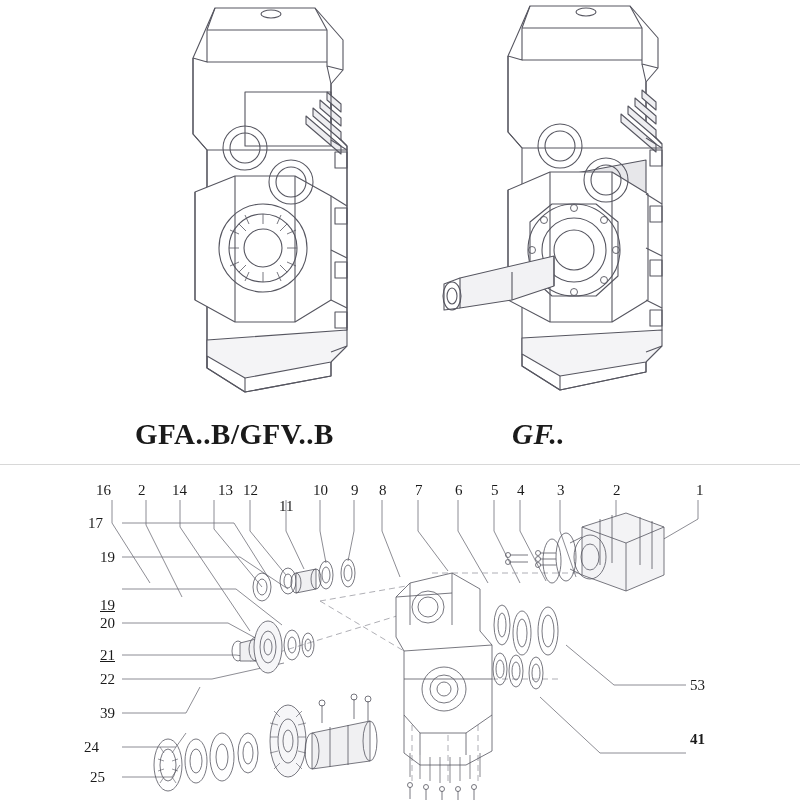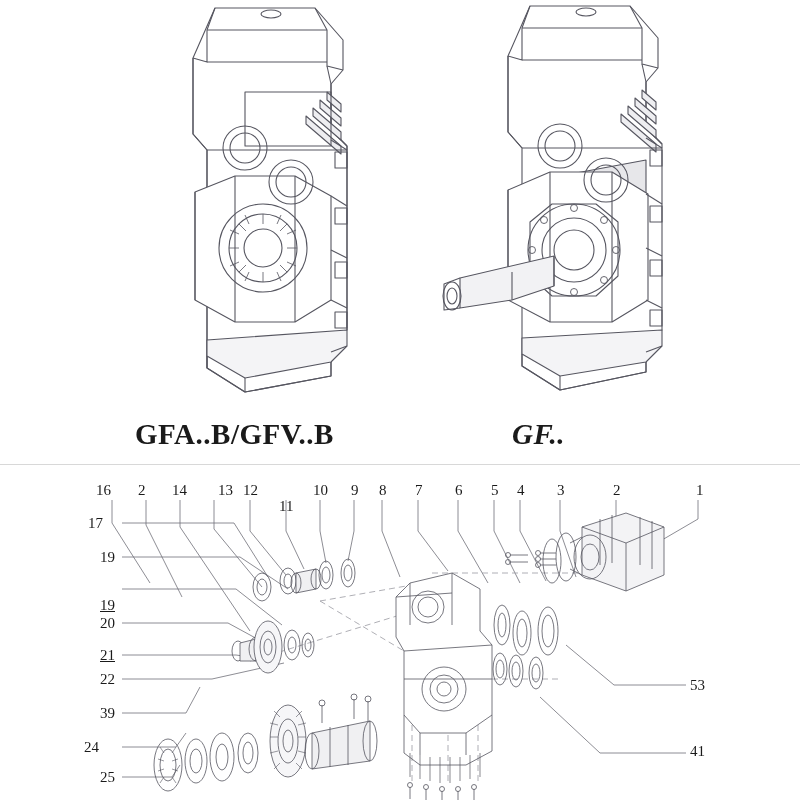--- a/index.html
+++ b/index.html
@@ -440,19 +440,19 @@
     <div class="num" style="left:696px;top:18px;">1</div>
 
     <div class="num" style="left:88px;top:51px;">17</div>
     <div class="num" style="left:100px;top:85px;">19</div>
     <div class="num" style="left:100px;top:133px;text-decoration:underline;">19</div>
     <div class="num" style="left:100px;top:151px;">20</div>
     <div class="num" style="left:100px;top:183px;text-decoration:underline;">21</div>
     <div class="num" style="left:100px;top:207px;">22</div>
     <div class="num" style="left:100px;top:241px;">39</div>
     <div class="num" style="left:84px;top:275px;">24</div>
-    <div class="num" style="left:100px;top:305px;">25</div>
+    <div class="num" style="left:90px;top:305px;">25</div>
 
     <div class="num" style="left:690px;top:213px;">53</div>
-    <div class="num" style="left:690px;top:279px;">41</div>
+    <div class="num" style="left:690px;top:267px;font-weight:bold;">41</div>
   </div>
 
 </div>
 
 </body></html>

